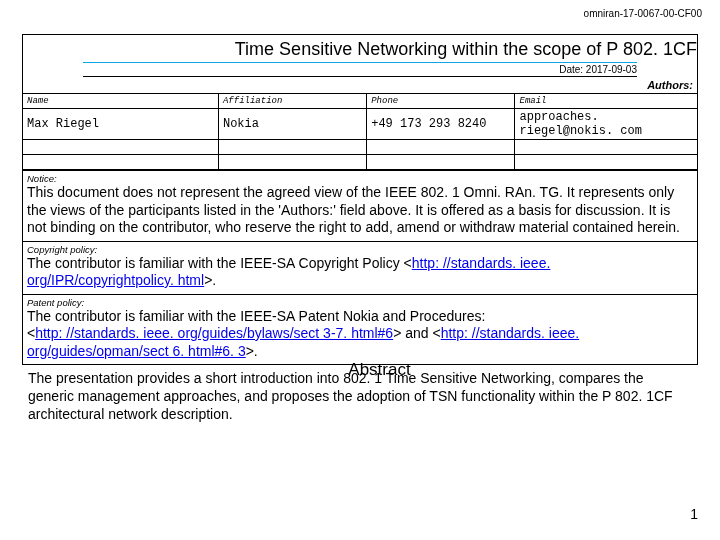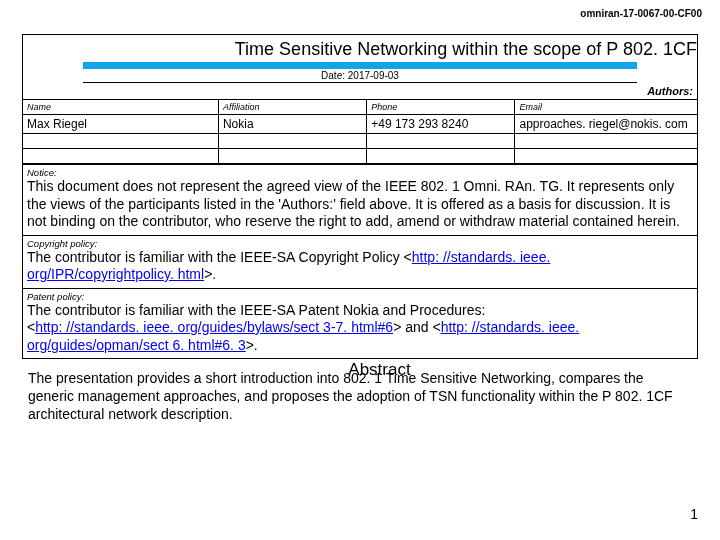--- a/index.html
+++ b/index.html
@@ -10,55 +10,56 @@
     font-family: Arial, Helvetica, sans-serif;
     font-size: 9px;
     background: #fff;
     position: relative;
     box-sizing: border-box;
   }
   .docid {
     position: absolute;
     top: 8px;
     right: 18px;
-    font-weight: bold;
+    font-weight: normal;
     font-size: 10px;
   }
   .outer {
     position: absolute;
     top: 34px;
     left: 22px;
     right: 22px;
     border: 1.5px solid #000;
   }
   .title {
     font-size: 18px;
     font-weight: normal;
     text-align: right;
     padding: 4px 0 2px 0;
   }
   .dateline {
-    border-top: 7px solid #0ea5e9;
+    border-top: 1px solid #0ea5e9;
     border-bottom: 1px solid #000;
-    text-align: center;
+    text-align: right;
     font-size: 10px;
     margin: 0 60px 0 60px;
     padding: 1px 0;
   }
   .authors-label {
     font-style: italic;
     font-weight: bold;
     font-size: 11px;
     padding: 2px 4px 2px 4px;
     border-bottom: 1px solid #000;
     text-align: right;
   }
   table.authors {
     width: 100%;
     border-collapse: collapse;
+    font-family: Liberation Mono, monospace;
   }
   table.authors th, table.authors td {
     border: 1px solid #000;
     border-left: none;
     text-align: left;
     padding: 1px 4px;
     font-weight: normal;
   }
   table.authors td:last-child, table.authors th:last-child {
     border-right: none;

